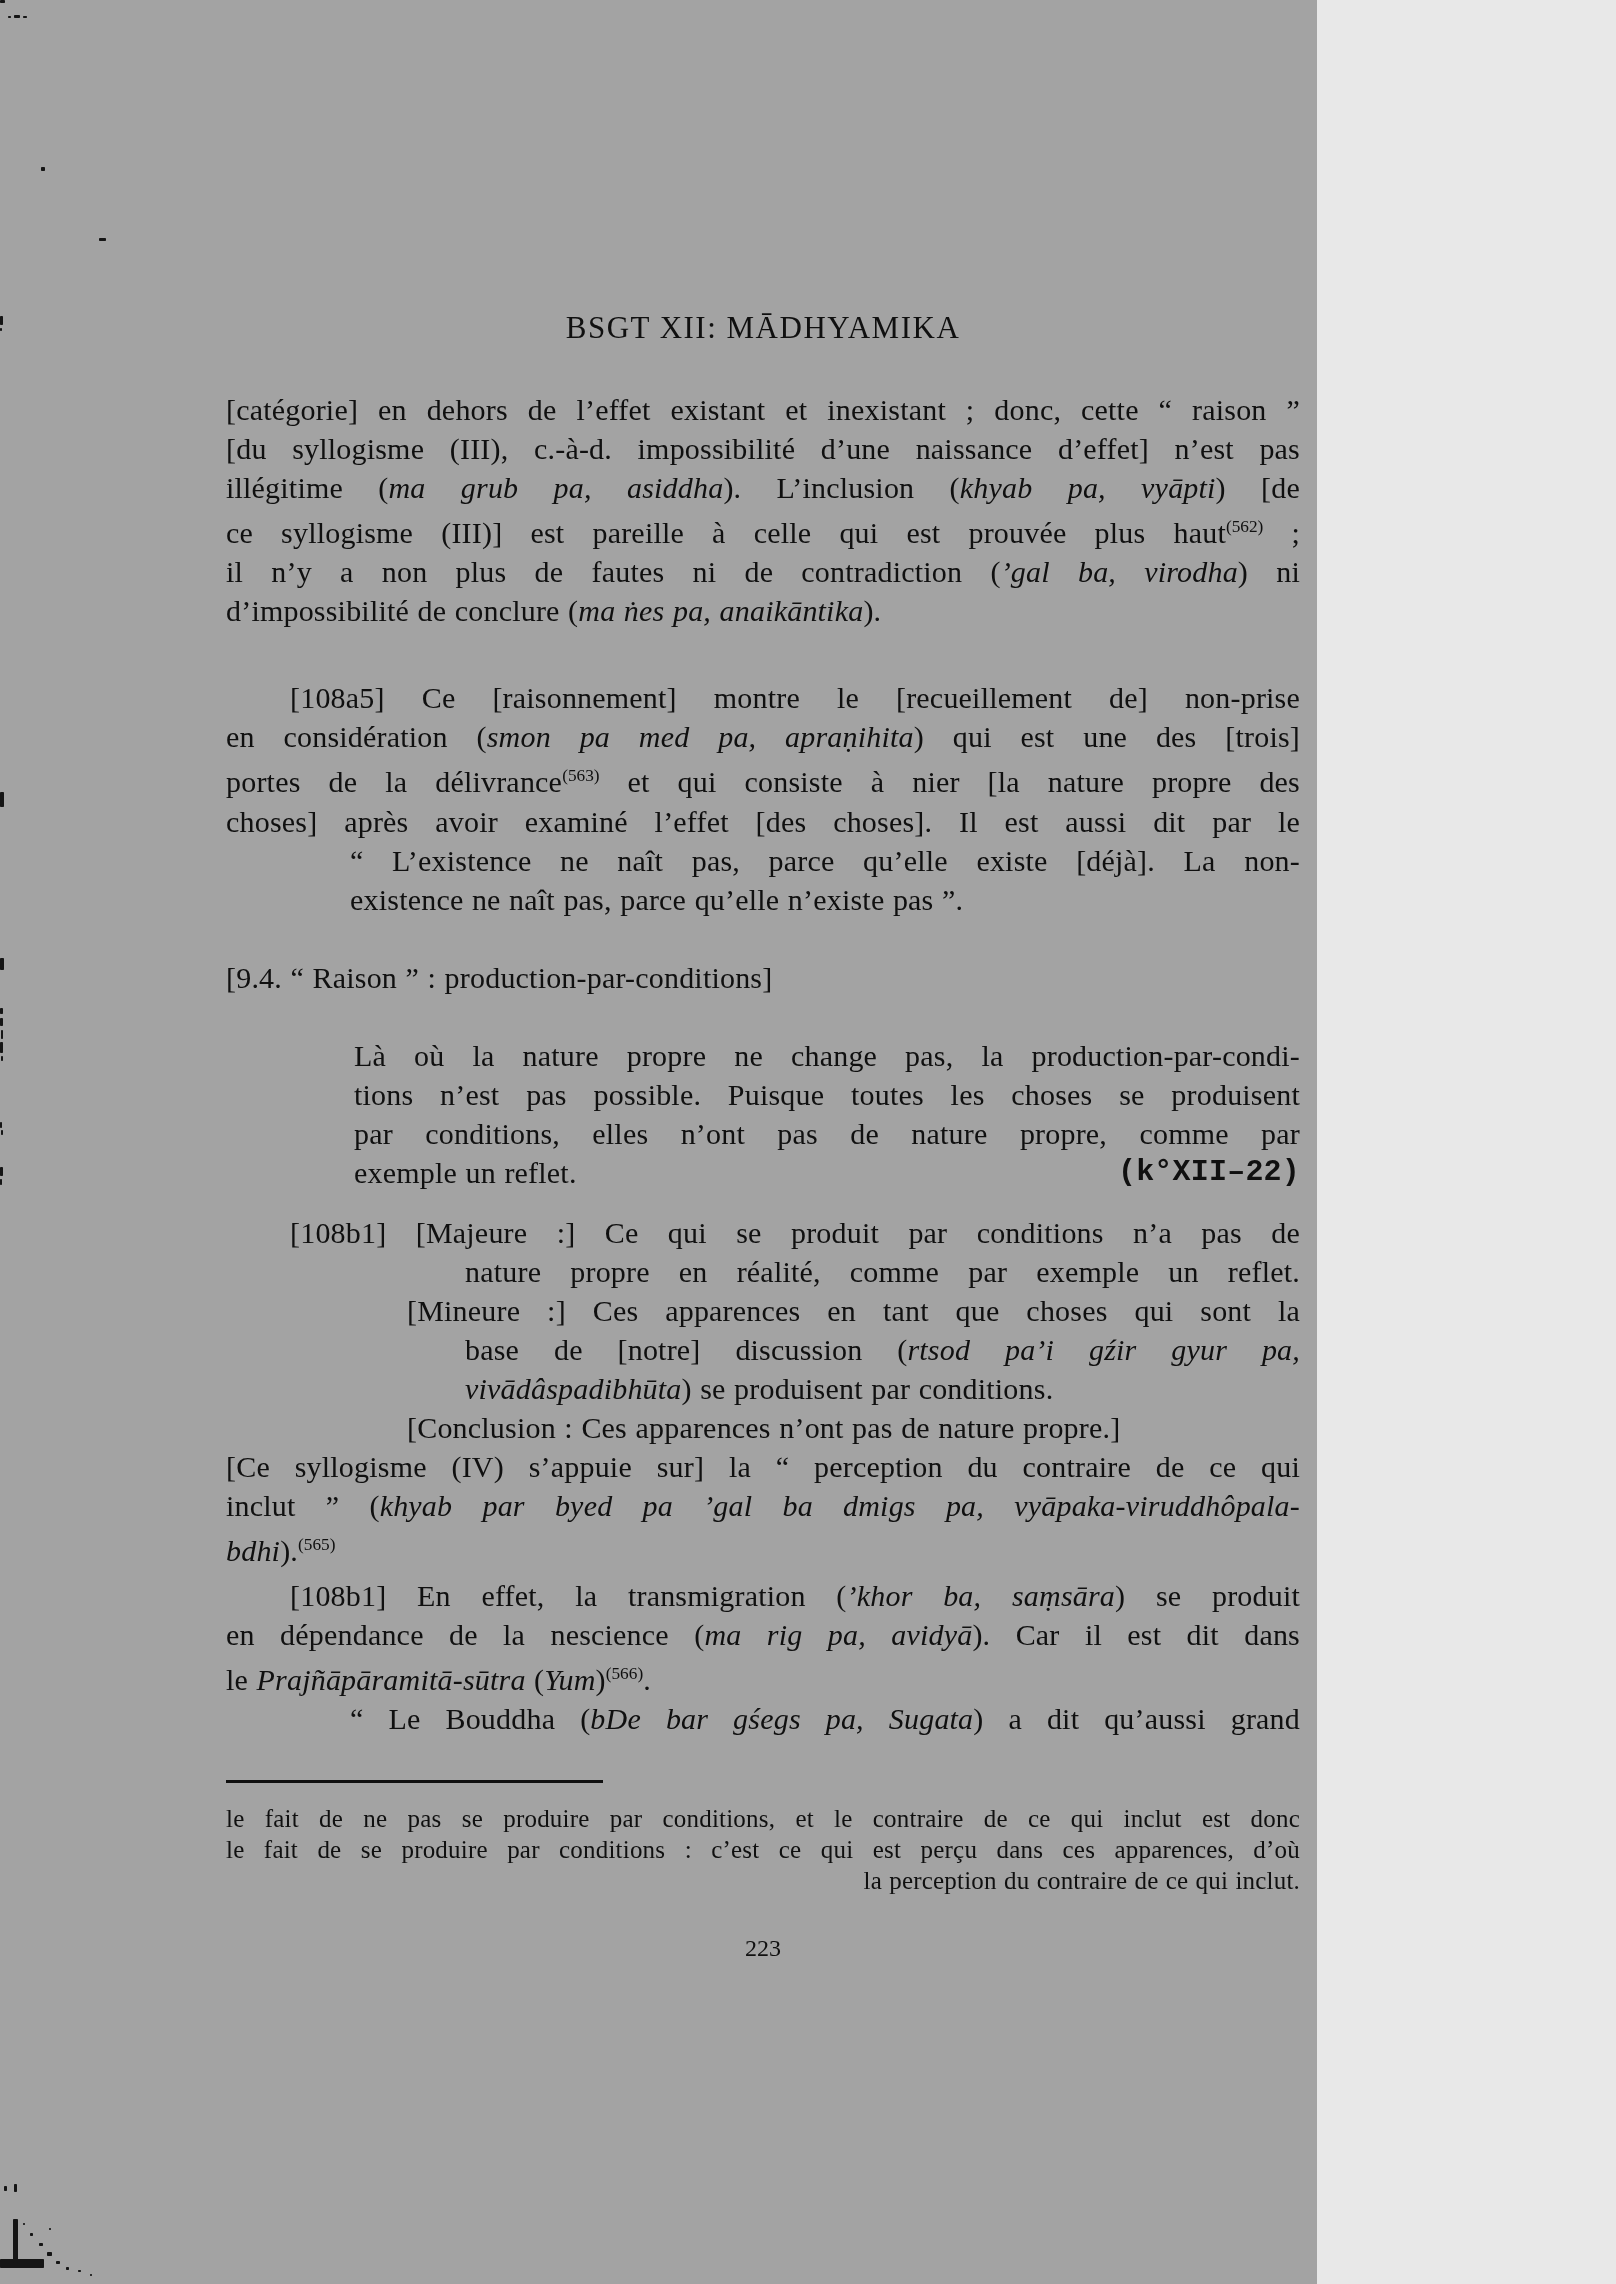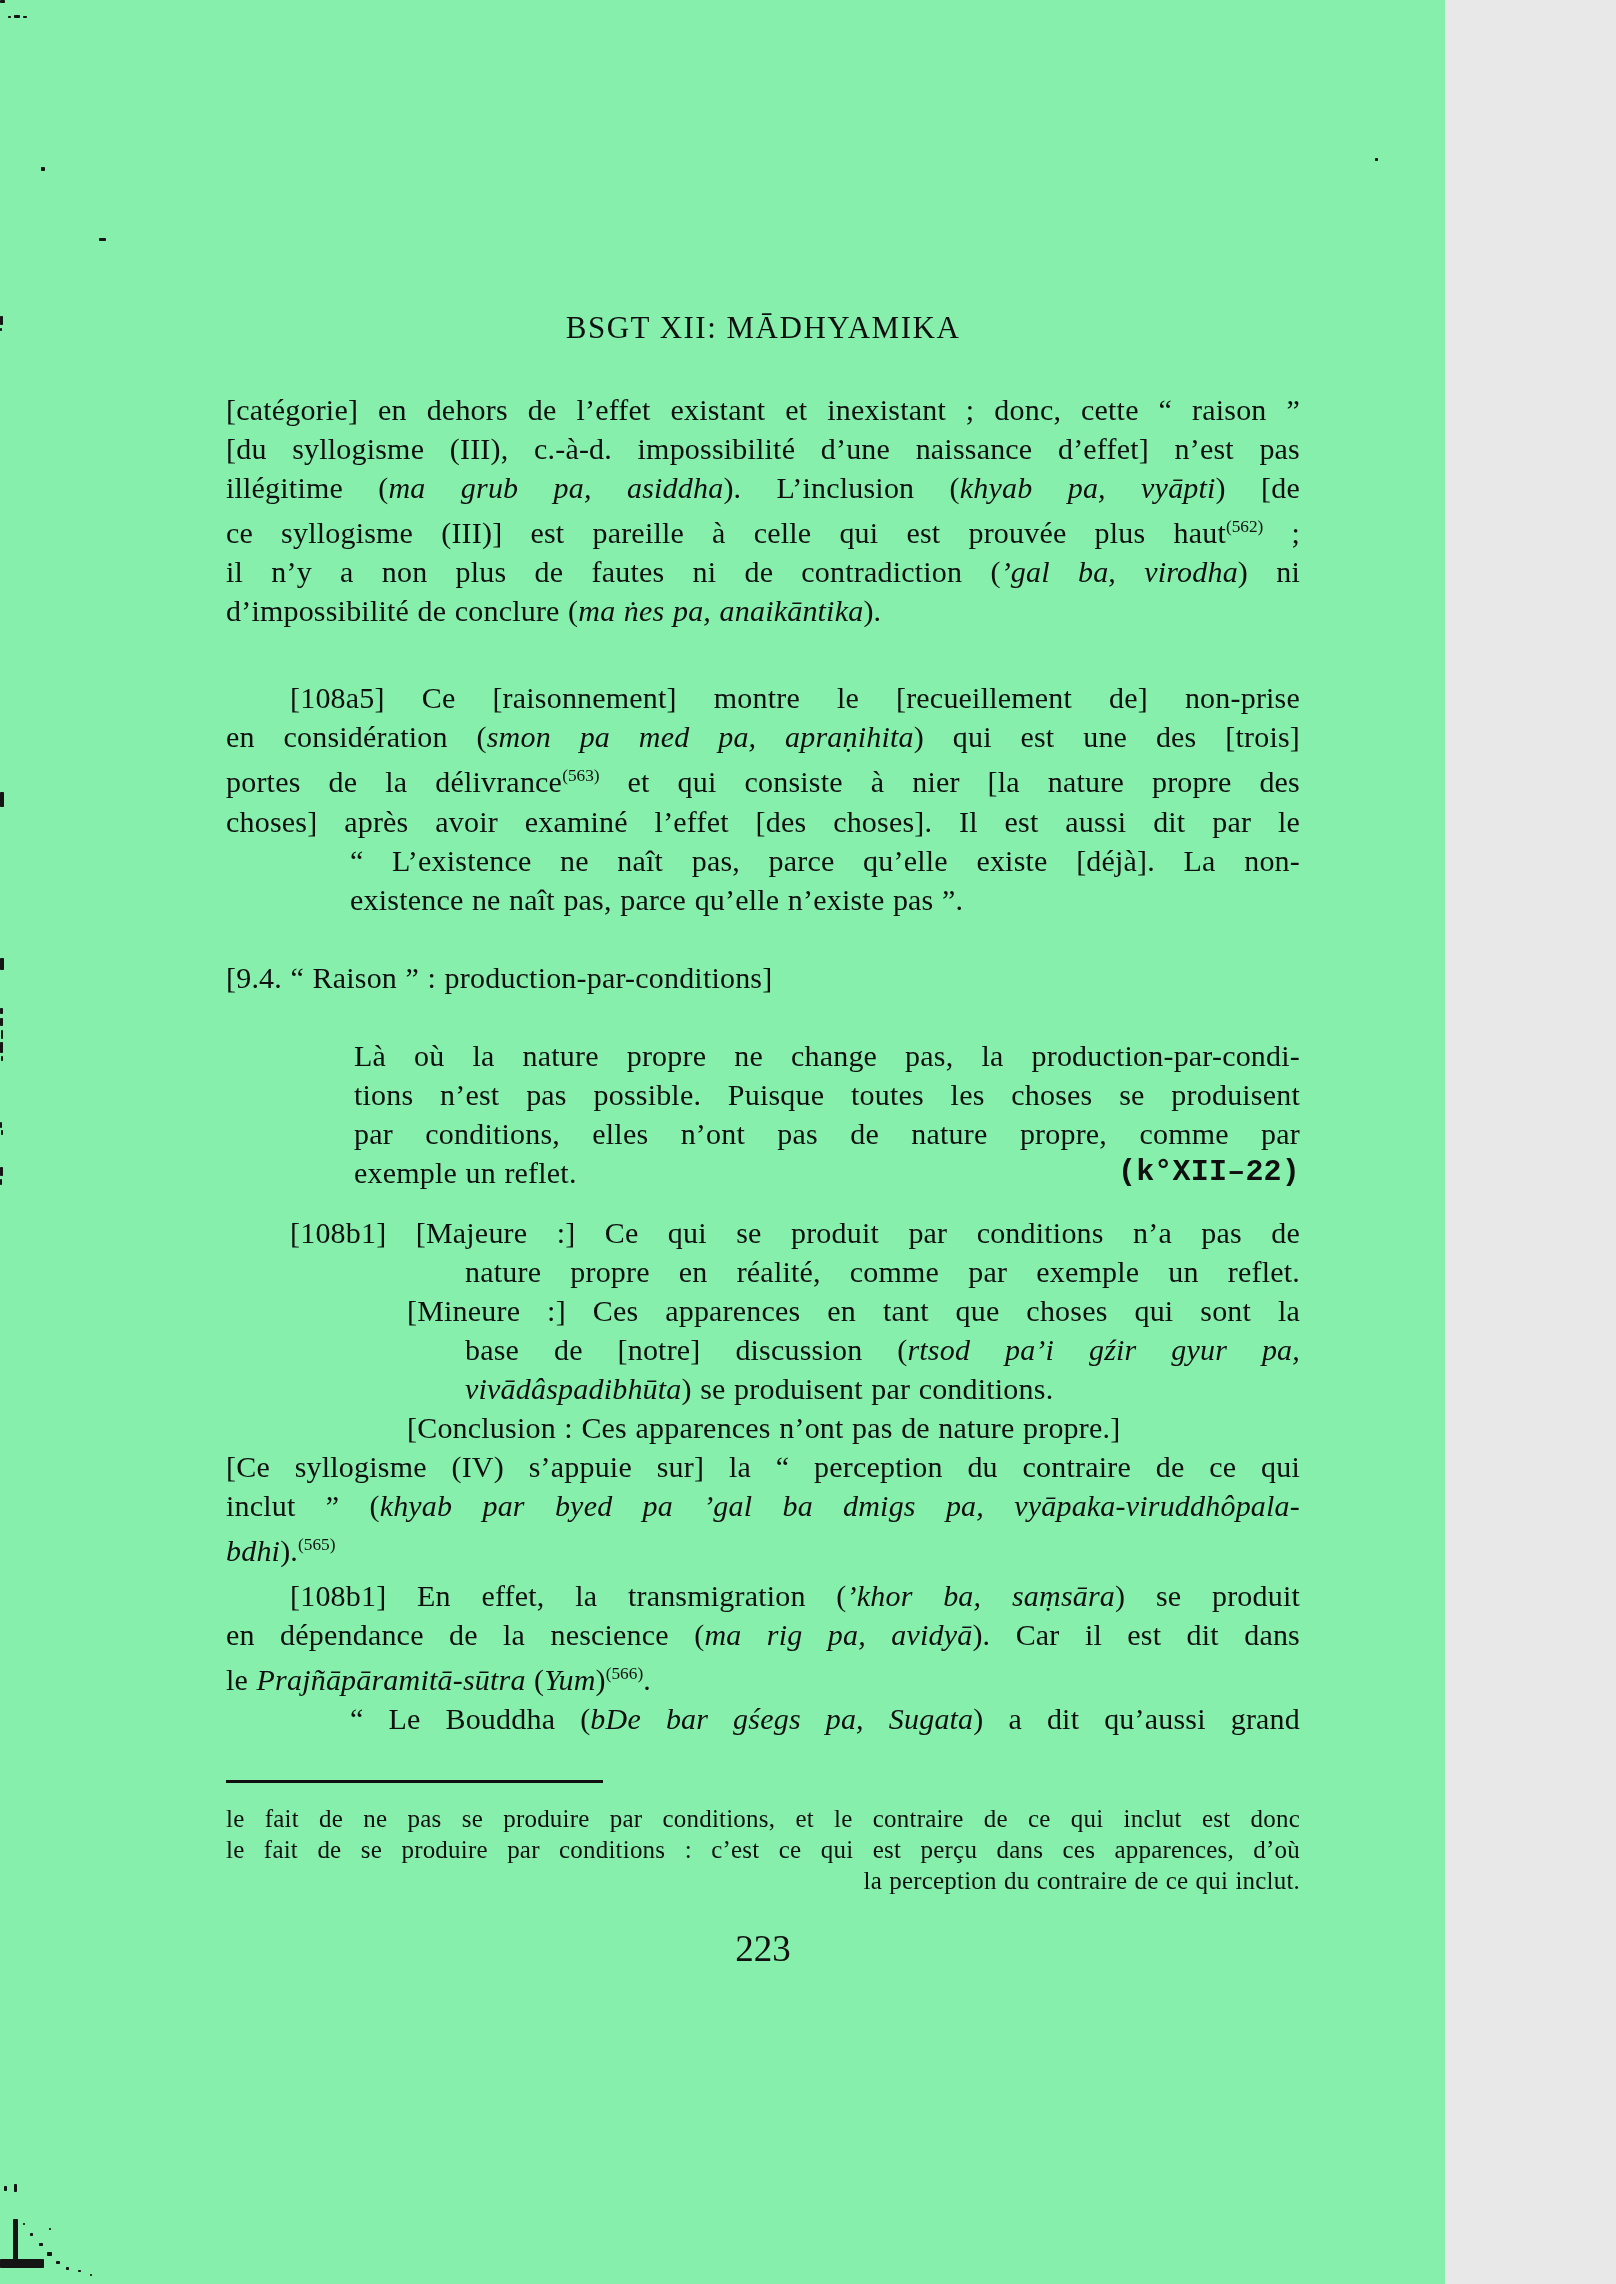--- a/index.html
+++ b/index.html
@@ -1,20 +1,20 @@
 <!DOCTYPE html>
 <html style="font-size:12px"><head>
 <meta charset="utf-8">
 <title>Scanned book page</title>
 <style>
   html,body{margin:0;padding:0;background:#e8e8e8;}
   .page{
     position:relative;
-    width:1445px;height:2284px;
-    background:#86efac;
+    width:1317px;height:2284px;
+    background:#a3a3a3;
     overflow:hidden;
     font-family:"Liberation Serif", serif;
     color:#101010;
   }
   .column{
     position:absolute;left:226px;top:0;width:1074px;
   }
   .header{
     margin-top:310px;
     line-height:36px;font-size:31px;
@@ -32,21 +32,21 @@
   .heading{margin-top:39px;}
   .verse{margin-top:39px;}
   .syll{margin-top:21px;}
   .p4{margin-top:6px;}
   .rule{
     margin-top:42px;margin-left:0;
     width:377px;height:3px;background:#101010;
   }
   .footnote{margin-top:19.6px;font-size:25px;}
   .footnote .ln{line-height:31px;min-height:31px;text-align:right;}
-  .pagenum{margin-top:36px;line-height:33px;font-size:37px;text-align:center;}
+  .pagenum{margin-top:36px;line-height:33px;font-size:24px;text-align:center;}
   
   .art{position:absolute;background:#151515;border-radius:0.8px;}
 </style>
 </head>
 <body>
 
 <div class="page">
   <div class="column">
     <div class="header">BSGT XII: MĀDHYAMIKA</div>
     <div class="block p1">

